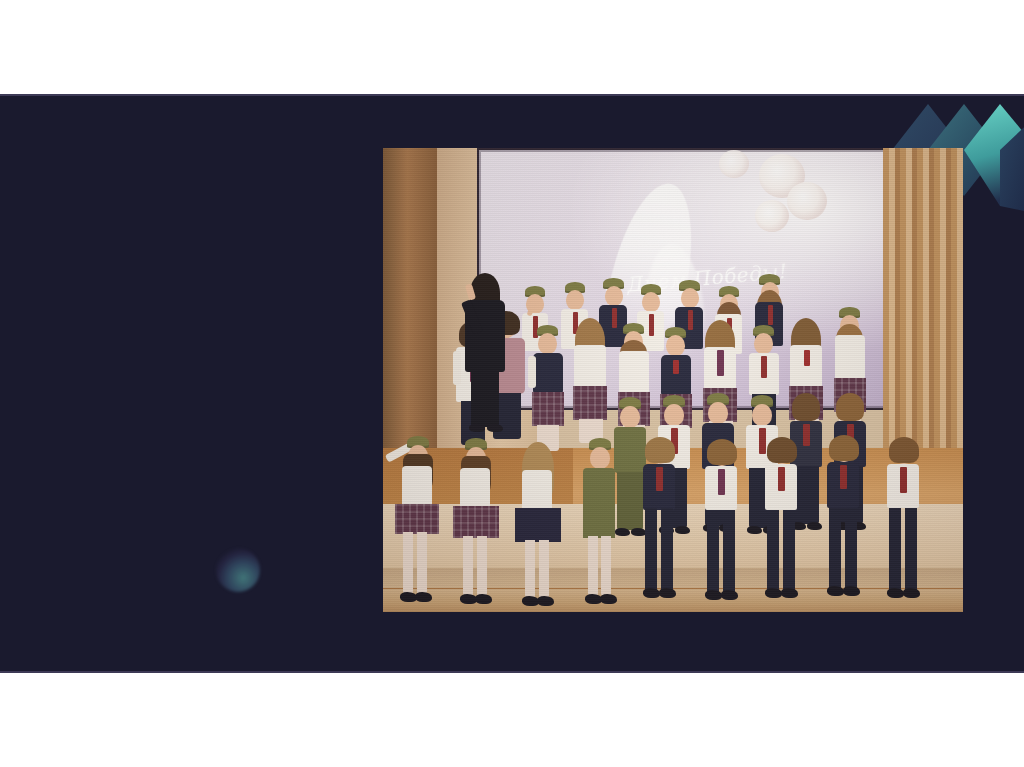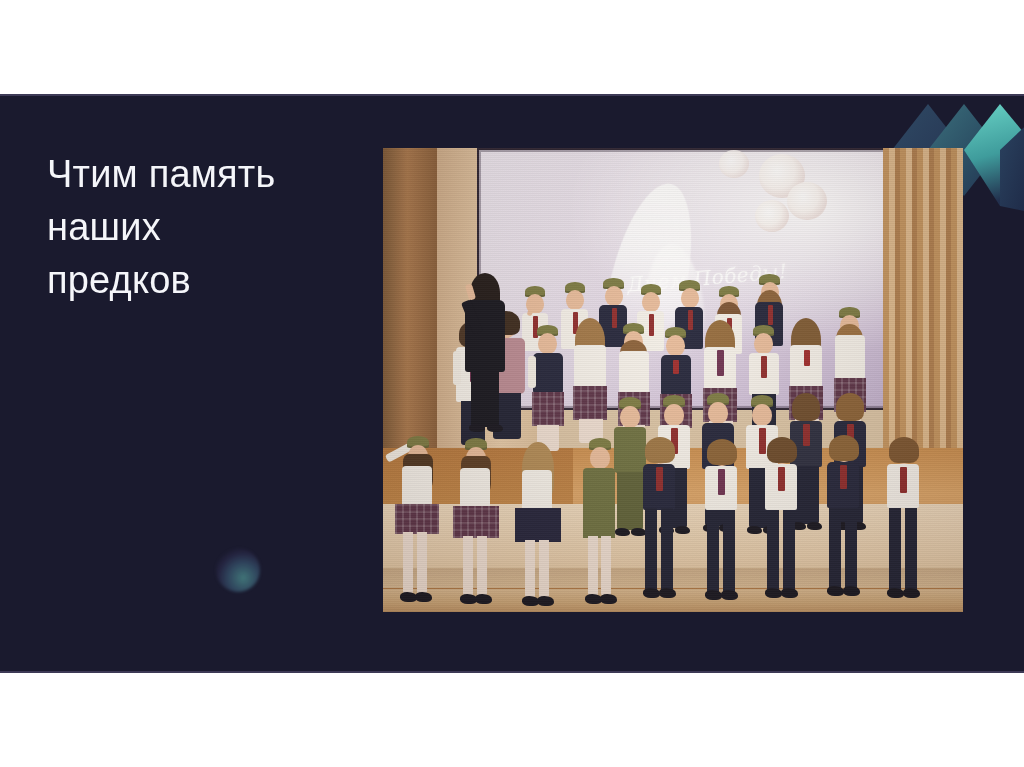--- a/index.html
+++ b/index.html
@@ -257,25 +257,20 @@
     z-index: 61; pointer-events: none;
   }
 </style>
 </head>
 <body>
 
 <div id="slide-root">
 
   <div id="slide-canvas">
 
-    <div id="title-block">
-      <h1 id="slide-title">Чтим память
-наших
-предков</h1>
-    </div>
 
     <svg id="corner-decoration" viewBox="0 0 150 135" preserveAspectRatio="none">
       <defs>
         <linearGradient id="dgA" x1="0" y1="0" x2="1" y2="1">
           <stop offset="0%" stop-color="#2f4a64"></stop>
           <stop offset="100%" stop-color="#24304f"></stop>
         </linearGradient>
         <linearGradient id="dgB" x1="0" y1="0" x2="1" y2="1">
           <stop offset="0%" stop-color="#3b6f7c"></stop>
           <stop offset="60%" stop-color="#2a4c62"></stop>

